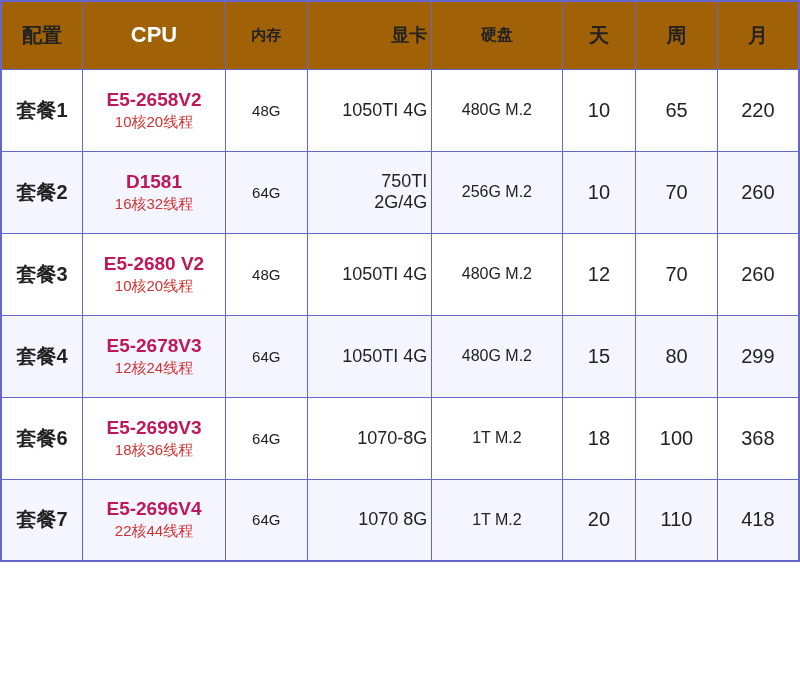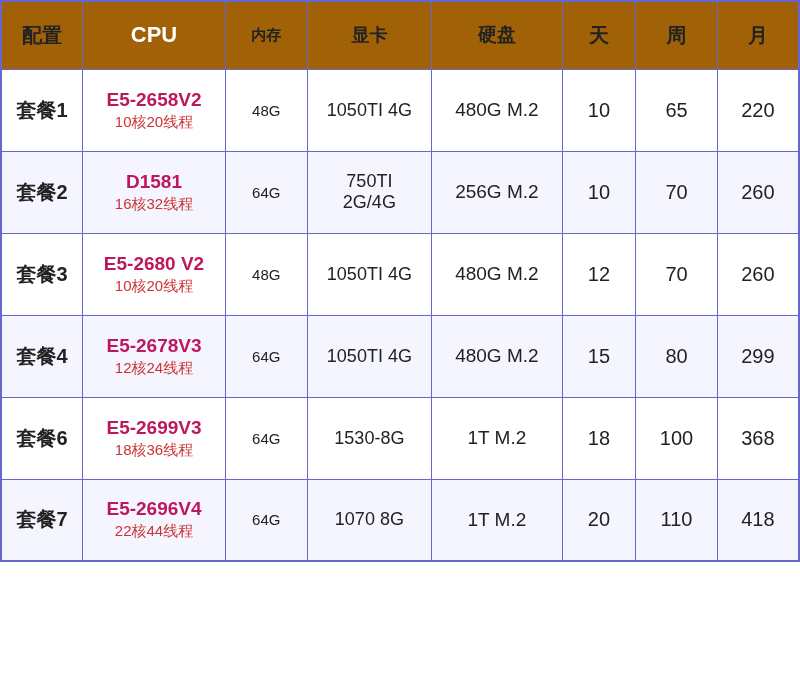--- a/index.html
+++ b/index.html
@@ -65,24 +65,25 @@
     }
     .col-mem {
       width: 72px;
       font-size: 15px;
       color: #222;
     }
     .col-gpu {
       width: 110px;
       font-size: 18px;
       color: #222;
+      text-align: right;
     }
     .col-disk {
       width: 115px;
-      font-size: 19px;
+      font-size: 16px;
       color: #222;
     }
     .col-day {
       width: 65px;
       font-size: 20px;
       color: #222;
     }
     .col-week {
       width: 72px;
       font-size: 20px;
@@ -165,21 +166,21 @@
           <td class="col-week">80</td>
           <td class="col-month">299</td>
         </tr>
         <tr>
           <td class="col-peizhui">套餐6</td>
           <td class="col-cpu">
             <span class="cpu-model">E5-2699V3</span>
             <span class="cpu-threads">18核36线程</span>
           </td>
           <td class="col-mem">64G</td>
-          <td class="col-gpu" style="white-space: pre-line;">1530-8G</td>
+          <td class="col-gpu" style="white-space: pre-line;">1070-8G</td>
           <td class="col-disk">1T M.2</td>
           <td class="col-day">18</td>
           <td class="col-week">100</td>
           <td class="col-month">368</td>
         </tr>
         <tr>
           <td class="col-peizhui">套餐7</td>
           <td class="col-cpu">
             <span class="cpu-model">E5-2696V4</span>
             <span class="cpu-threads">22核44线程</span>

